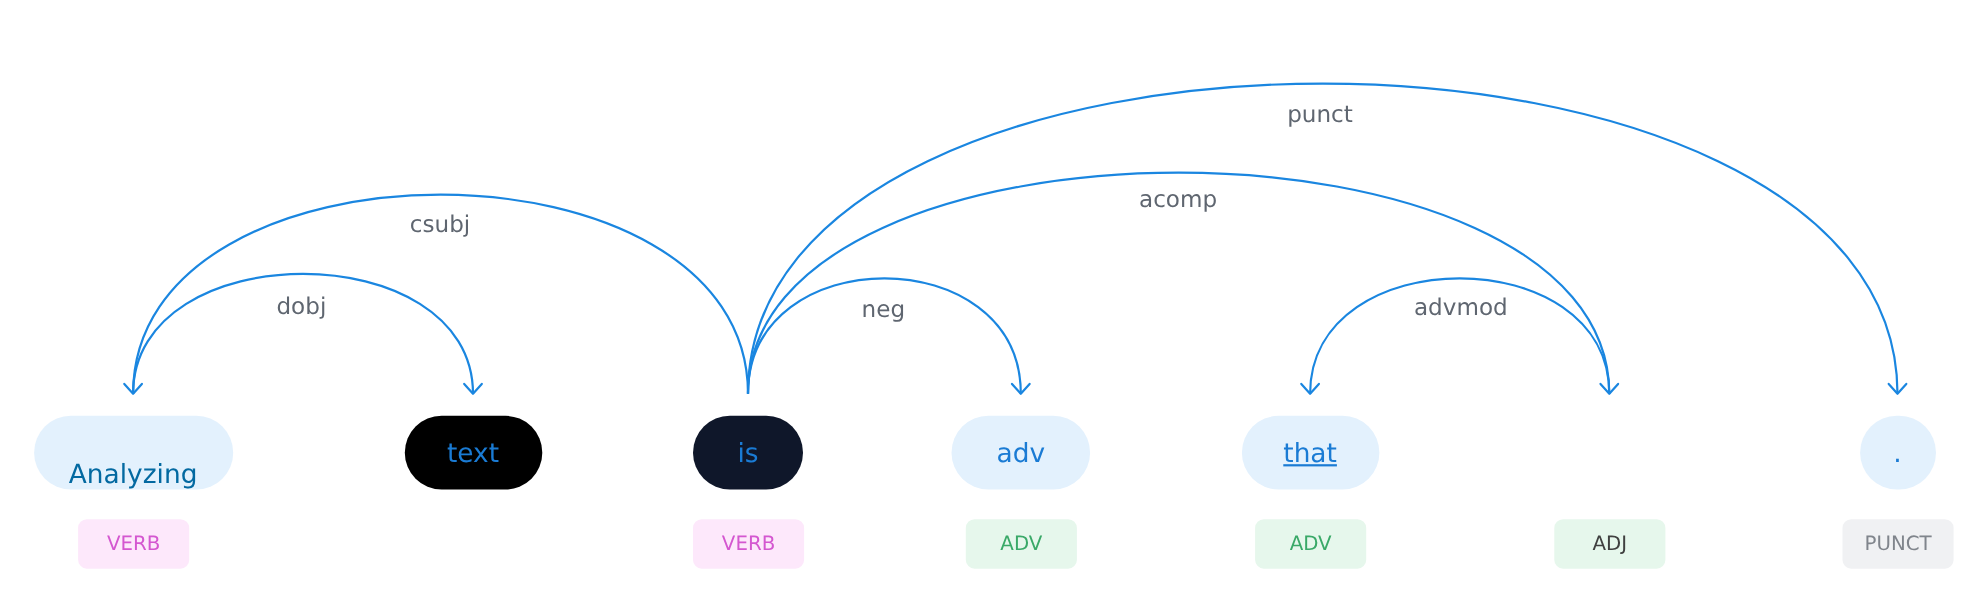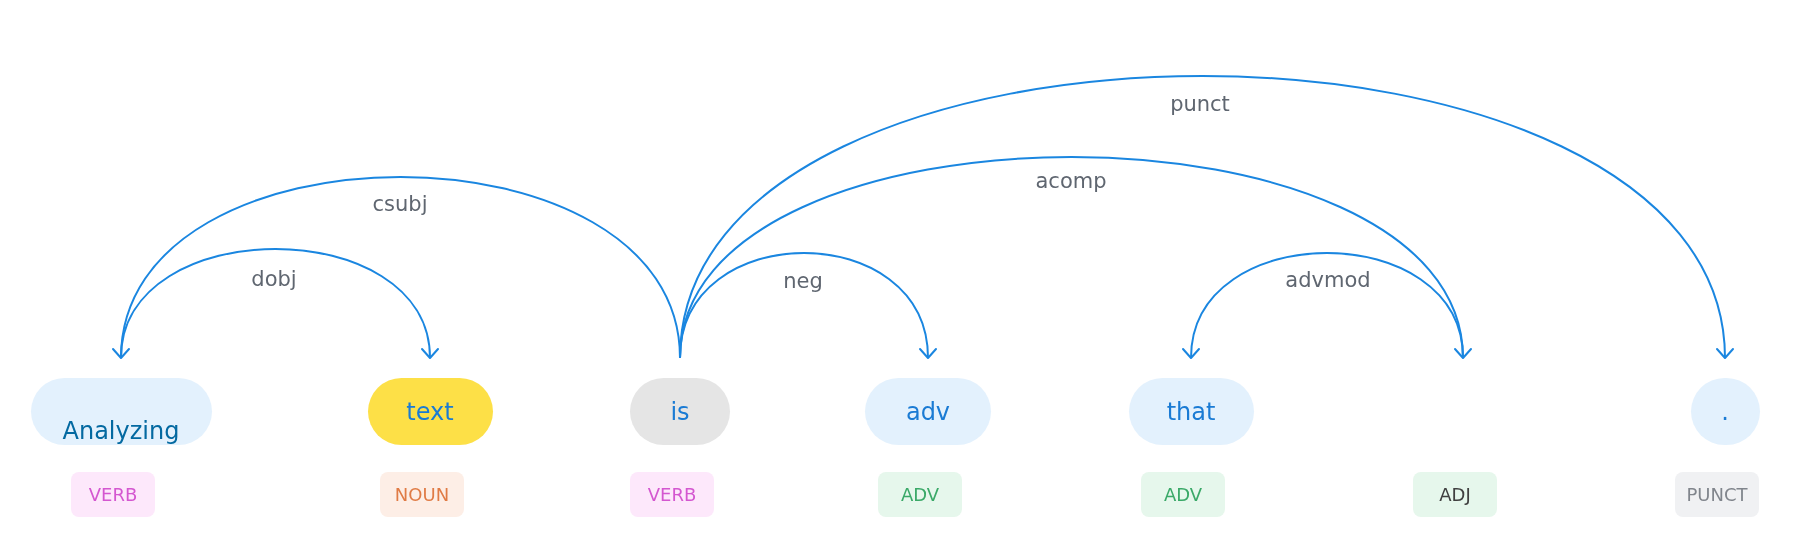--- a/index.html
+++ b/index.html
@@ -7,21 +7,21 @@
          font-family: "DejaVu Sans", "Liberation Sans", sans-serif; }
   #canvas { position: absolute; left: 0; top: 0; width: 1800px; height: 557px; }
   #arcs { position: absolute; left: 0; top: 0; }
   .arc-path { fill: none; stroke: #1a86e0; stroke-width: 2; }
   .arc-head { fill: none; stroke: #1a86e0; stroke-width: 2; stroke-linecap: round; stroke-linejoin: round; }
   .arc-label { fill: #5f6670; font-size: 21px; text-anchor: middle; dominant-baseline: middle;
                font-family: "DejaVu Sans", "Liberation Sans", sans-serif; }
   .token { position: absolute; top: 378px; height: 67px; border-radius: 34px;
            background: #e3f1fd; color: #1a7bd4; font-size: 24px;
            display: flex; align-items: center; justify-content: center; box-sizing: border-box; }
-  .pos { position: absolute; top: 472px; height: 45px; border-radius: 8px; width: 84px;
+  .pos { position: absolute; top: 472px; height: 45px; border-radius: 8px; width: 101px;
          font-size: 18px; display: flex; align-items: center; justify-content: center; }
 </style>
 </head>
 <body>
 
 <div id="canvas">
   <svg id="arcs" width="1800" height="557">
       <path d="M 121 358 C 121 212.66666666666666, 430 212.66666666666666, 430 358" class="arc-path" stroke="#1a86e0"></path>
       <path d="M 422 349 L 430 358 L 438 349" class="arc-head" stroke="#1a86e0"></path>
       <text x="274" y="280" class="arc-label">dobj</text>
@@ -38,36 +38,35 @@
       <path d="M 1717 349 L 1725 358 L 1733 349" class="arc-head" stroke="#1a86e0"></path>
       <text x="1200" y="105" class="arc-label">punct</text>
       <path d="M 1463 358 C 1463 218, 1191 218, 1191 358" class="arc-path" stroke="#1a86e0"></path>
       <path d="M 1183 349 L 1191 358 L 1199 349" class="arc-head" stroke="#1a86e0"></path>
       <text x="1328" y="281" class="arc-label">advmod</text>
     </svg>
 
   <div class="token" id="tok0" style="left: 30.5px; width: 181px; background: rgb(227, 241, 253); color: #0369a1; align-items: flex-end;">
       <span>Analyzing</span>
     </div>
-  <div class="token" id="tok1" style="left: 367.5px; width: 125px; background: #fde047; color: rgb(26, 123, 212);">
+  <div class="token" id="tok1" style="left: 367.5px; width: 125px; background: #000000; color: rgb(26, 123, 212);">
       <span>text</span>
     </div>
-  <div class="token" id="tok2" style="left: 630px; width: 100px; background: #e5e5e5; color: rgb(26, 123, 212);">
+  <div class="token" id="tok2" style="left: 630px; width: 100px; background: #0f172a; color: rgb(26, 123, 212);">
       <span>is</span>
     </div>
   <div class="token" id="tok3" style="left: 865px; width: 126px; background: rgb(227, 241, 253); color: rgb(26, 123, 212);">
       <span>adv</span>
     </div>
-  <div class="token" id="tok4" style="left: 1128.5px; width: 125px; background: rgb(227, 241, 253); color: rgb(26, 123, 212);">
+  <div class="token" id="tok4" style="left: 1128.5px; width: 125px; background: rgb(227, 241, 253); color: rgb(26, 123, 212); text-decoration: underline;">
       <span>that</span>
     </div>
   <div class="token" id="tok6" style="left: 1690.5px; width: 69px; background: rgb(227, 241, 253); color: rgb(26, 123, 212);">
       <span>.</span>
     </div>
 
   <div class="pos" id="pos0" style="left: 71px; color: rgb(212, 87, 208); background: rgb(253, 232, 251);">VERB</div>
-  <div class="pos" id="pos1" style="left: 380px; color: rgb(224, 123, 69); background: rgb(253, 238, 230);">NOUN</div>
   <div class="pos" id="pos2" style="left: 630px; color: rgb(212, 87, 208); background: rgb(253, 232, 251);">VERB</div>
   <div class="pos" id="pos3" style="left: 878px; color: rgb(58, 169, 104); background: rgb(230, 247, 236);">ADV</div>
   <div class="pos" id="pos4" style="left: 1141px; color: rgb(58, 169, 104); background: rgb(230, 247, 236);">ADV</div>
   <div class="pos" id="pos5" style="left: 1413px; color: #404040; background: rgb(230, 247, 236);">ADJ</div>
   <div class="pos" id="pos6" style="left: 1675px; color: rgb(128, 133, 140); background: rgb(240, 241, 243);">PUNCT</div>
 </div>
 
 </body></html>

